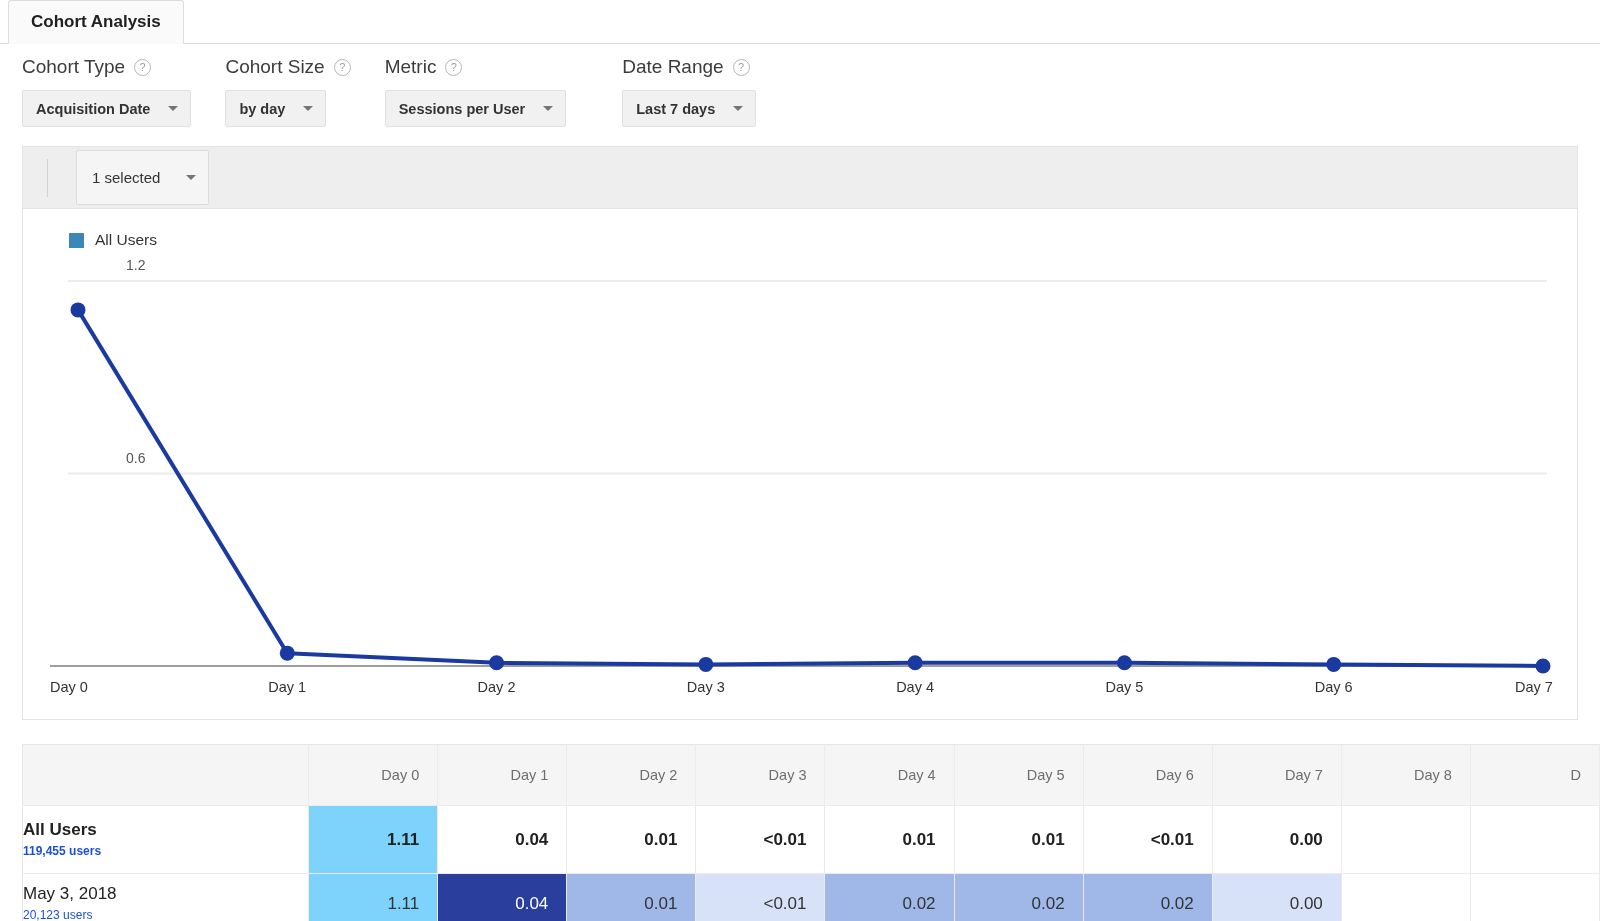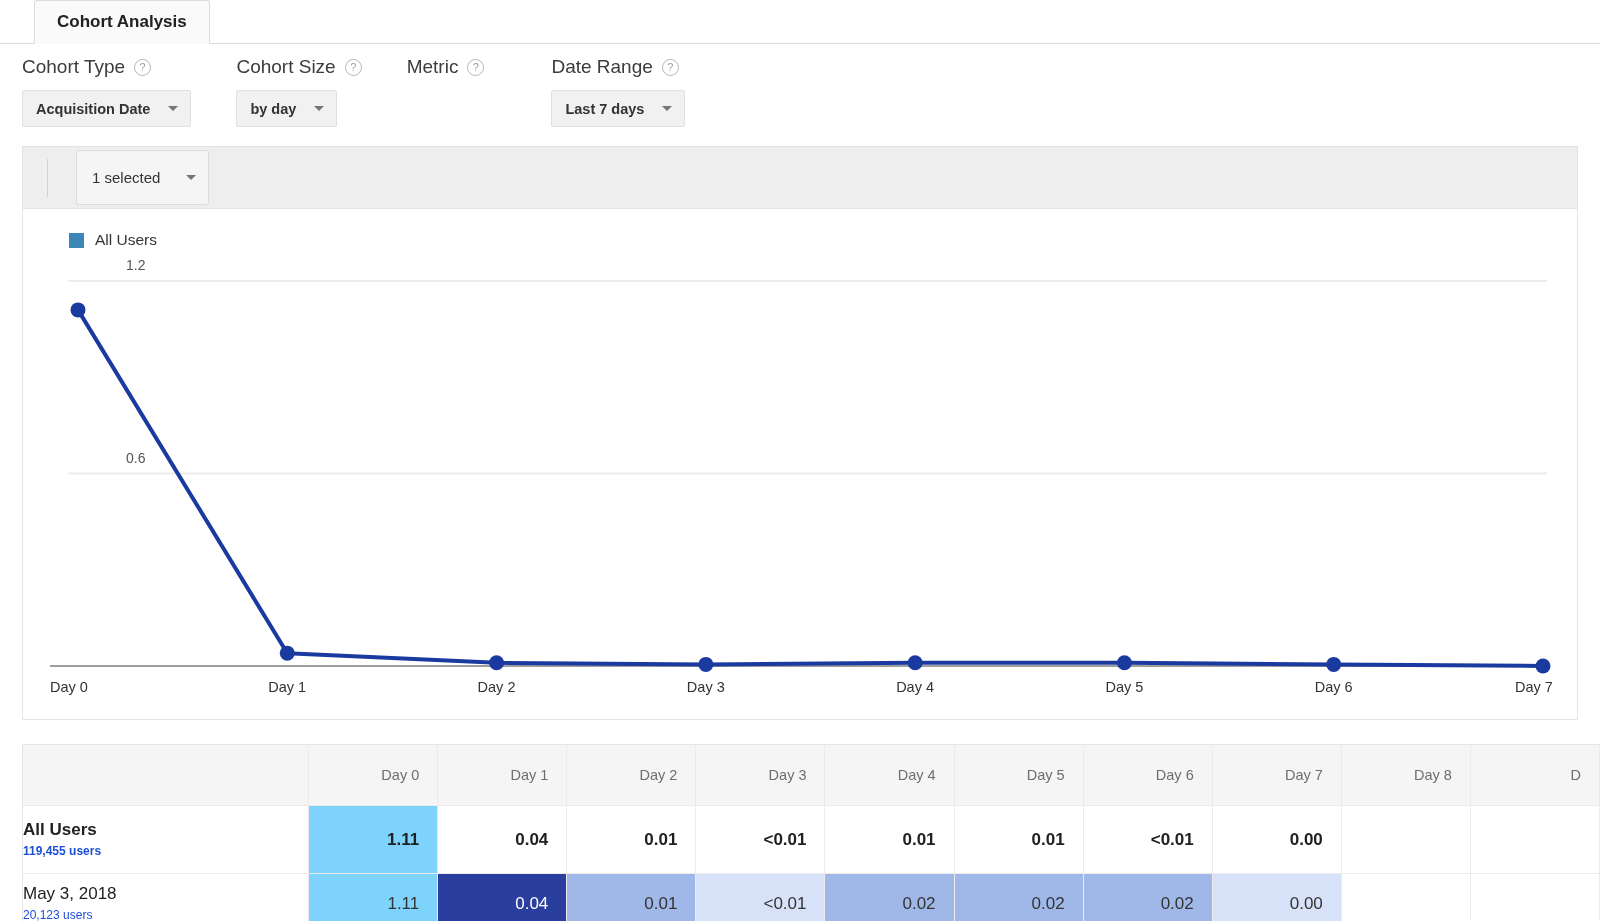--- a/index.html
+++ b/index.html
@@ -13,40 +13,40 @@
   }
 
   
   .tabstrip {
     position: relative;
     height: 44px;
     border-bottom: 1px solid #dcdcdc;
   }
   .tab {
     position: absolute;
-    left: 34px; top: 0;
+    left: 8px; top: 0;
     height: 44px;
     padding: 0 22px;
     display: flex; align-items: center;
     background: #fafafa;
     border: 1px solid #dcdcdc;
     border-bottom: 1px solid #fafafa;
     border-top-left-radius: 3px;
     border-top-right-radius: 3px;
     font-size: 17px;
     font-weight: bold;
     color: #212121;
     z-index: 2;
   }
 
   
   .controls {
     display: flex;
     padding: 10px 0 0 22px;
-    gap: 15px;
+    gap: 4px;
   }
   .control-group { margin-right: 30px; }
   .control-group.wide { margin-right: 52px; }
   .control-label {
     display: flex; align-items: center;
     font-size: 19px;
     color: #3c3c3c;
     height: 26px;
     margin-bottom: 10px;
   }
@@ -237,20 +237,24 @@
     <div class="select">
       <span>by day</span>
       <span class="caret"></span>
     </div>
   </div>
 
   <div class="control-group wide">
     <div class="control-label">
       <span>Metric</span>
       <span class="help-icon">?</span>
+    </div>
+    <div class="select">
+      <span>Sessions per User</span>
+      <span class="caret"></span>
     </div>
   </div>
 
   <div class="control-group">
     <div class="control-label">
       <span>Date Range</span>
       <span class="help-icon">?</span>
     </div>
     <div class="select">
       <span>Last 7 days</span>

